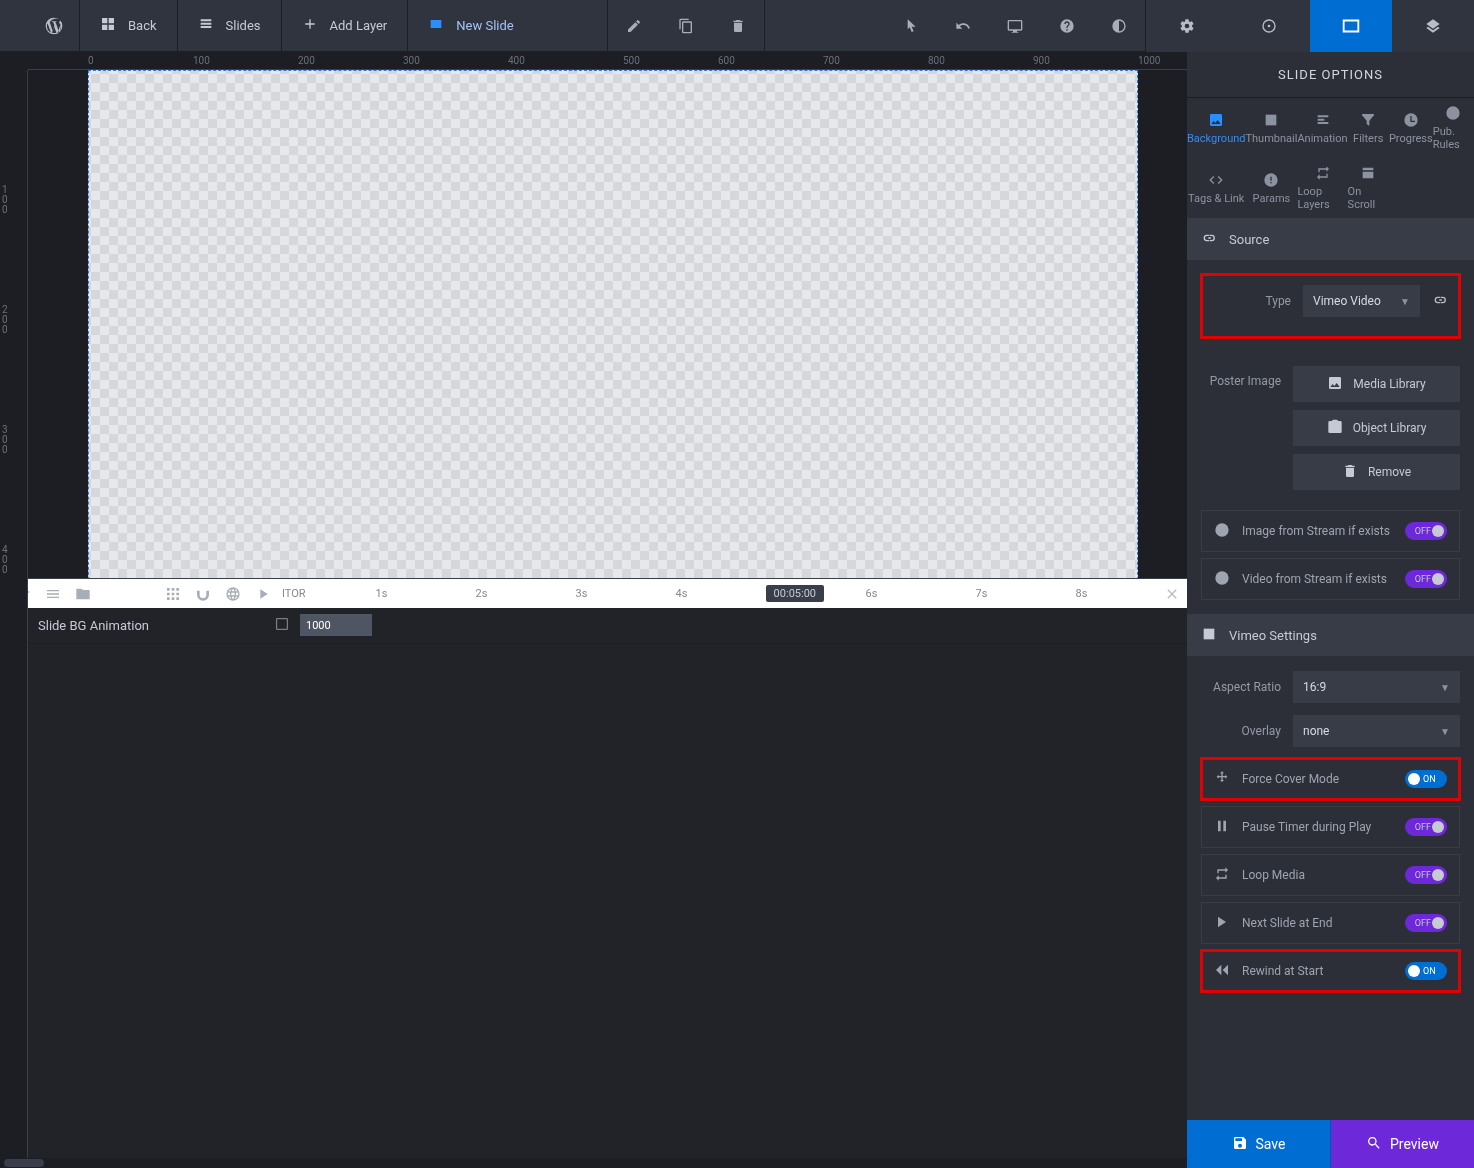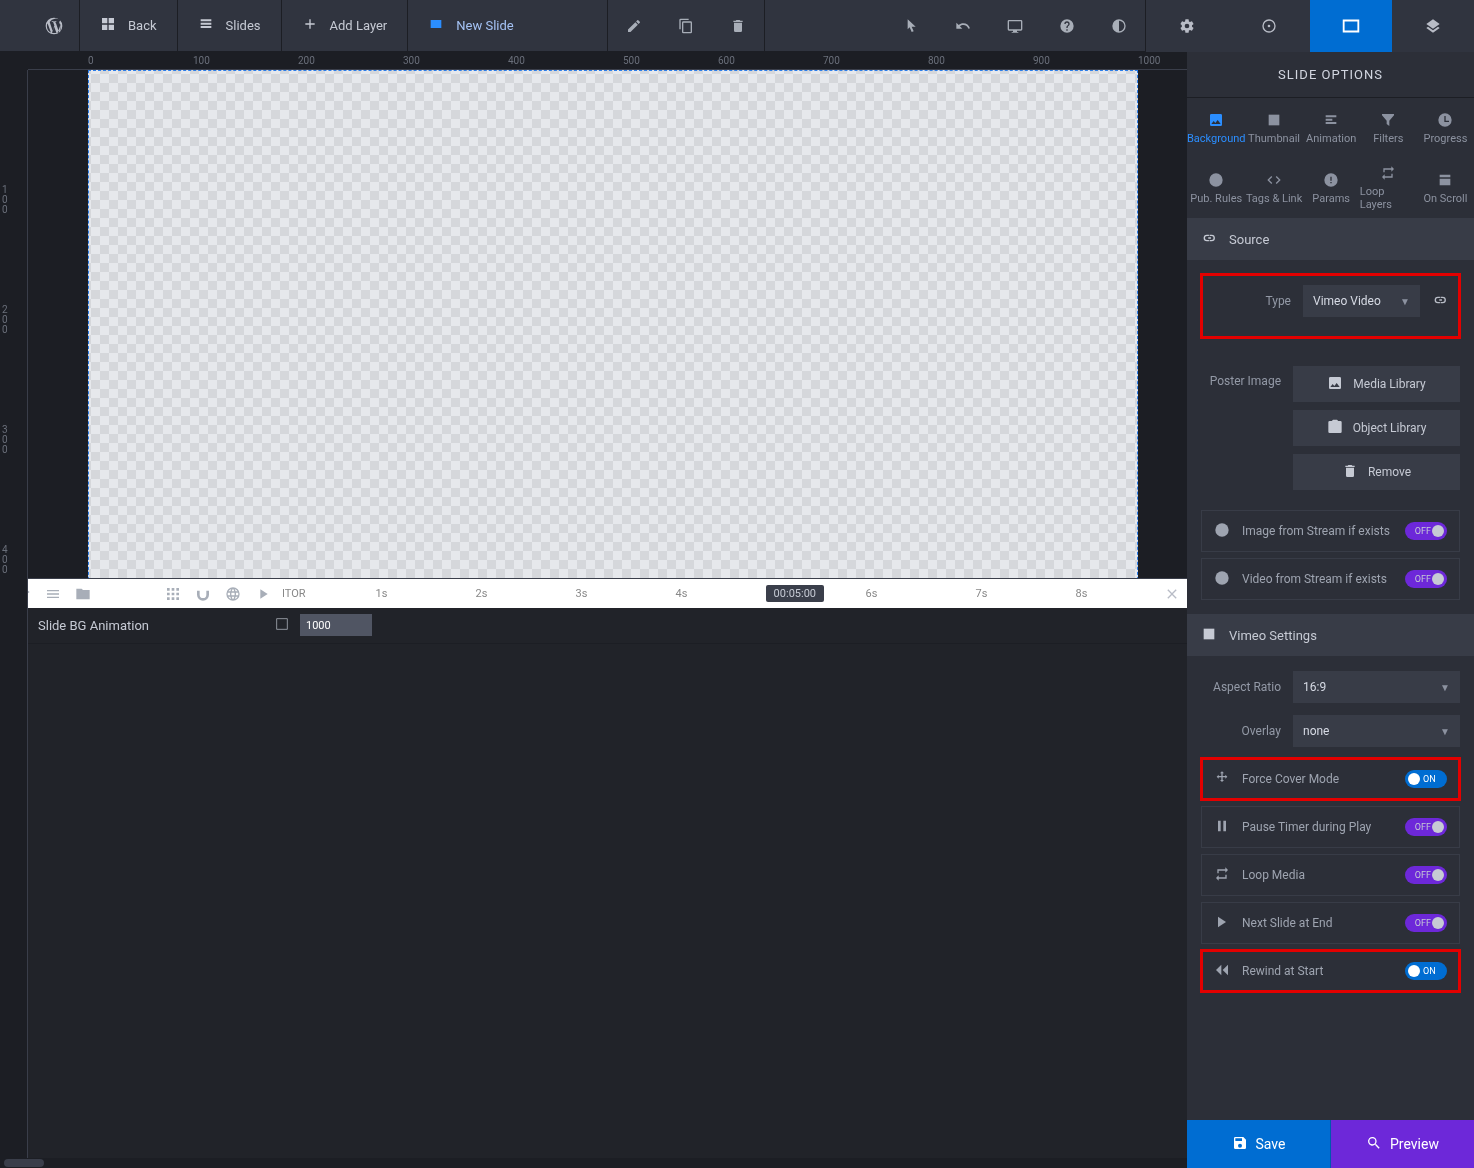--- a/index.html
+++ b/index.html
@@ -172,21 +172,21 @@
   height: 46px;
   display: flex; align-items: center; justify-content: center;
   font-size: 13px;
   letter-spacing: 1px;
   color: #d2d6e0;
   background: #2c2f38;
   border-bottom: 1px solid #1c1e24;
 }
 .tab-grid {
   display: grid;
-  grid-template-columns: repeat(5, 1fr);
+  grid-template-columns: repeat(6, 1fr);
   background: #2c2f38;
 }
 .tab-cell {
   height: 60px;
   display: flex;
   flex-direction: column;
   align-items: center;
   justify-content: center;
   gap: 4px;
   font-size: 11px;

